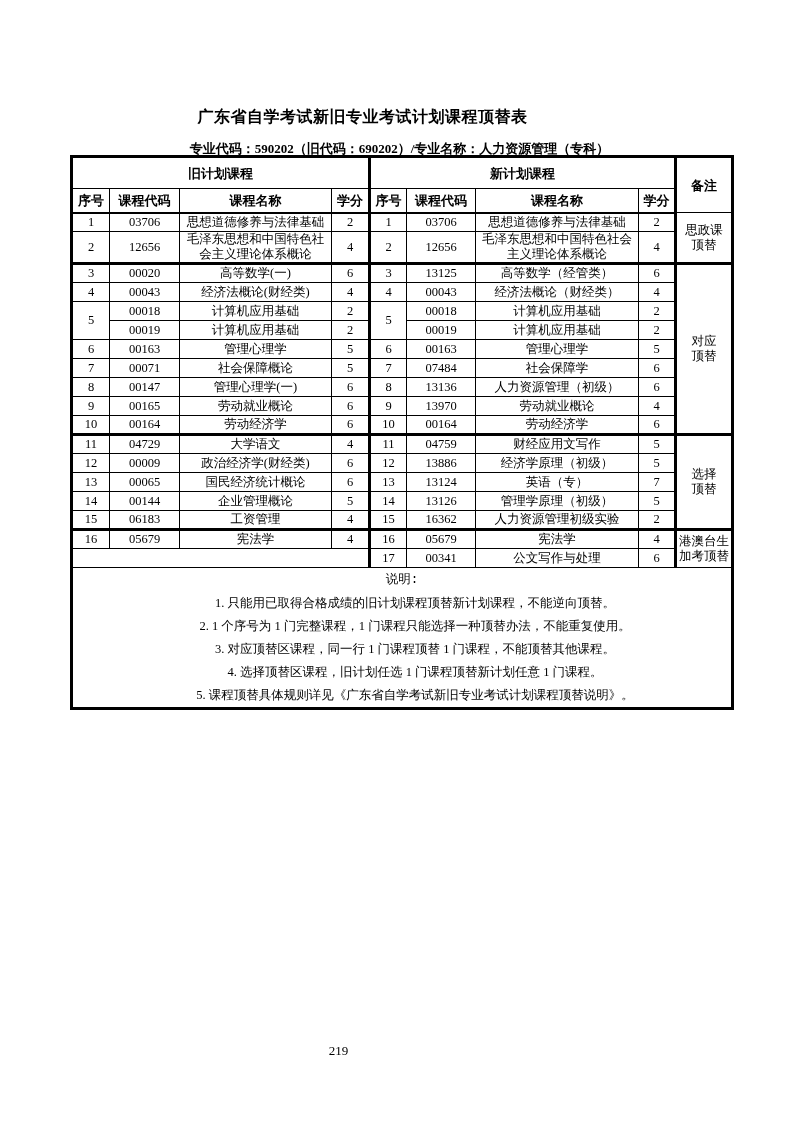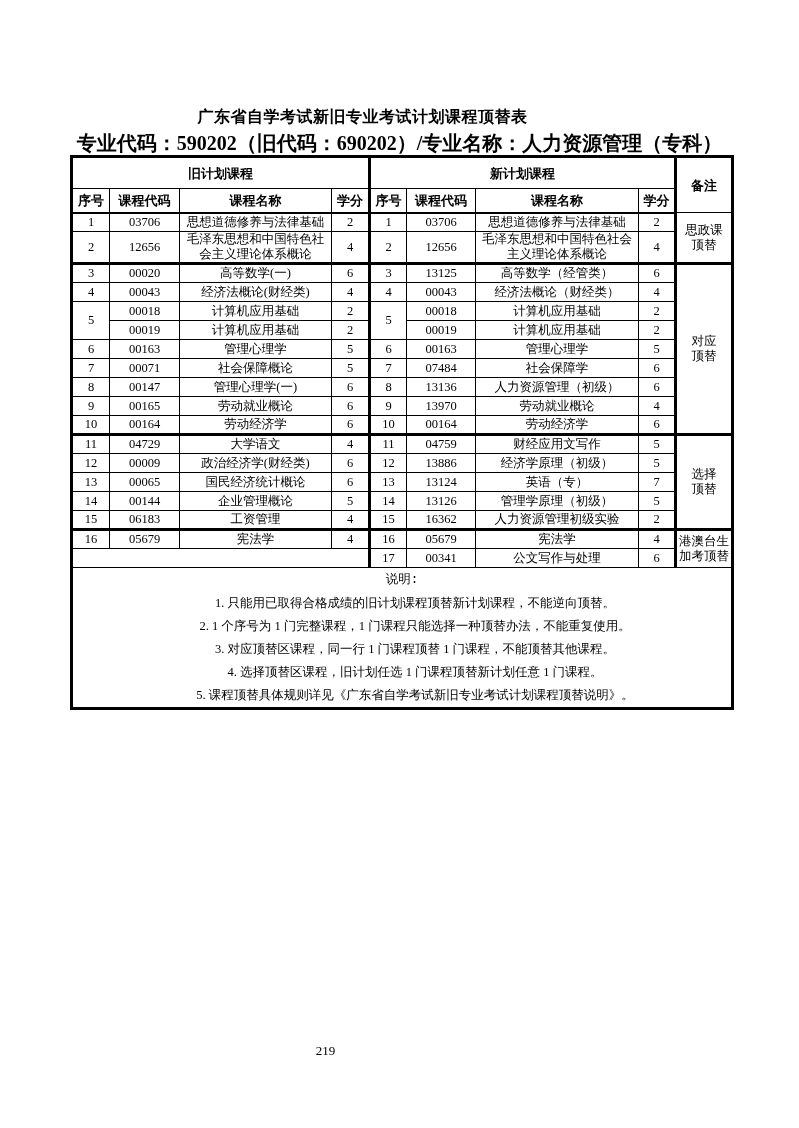--- a/index.html
+++ b/index.html
@@ -20,25 +20,25 @@
     top: 107px;
     left: 0;
     width: 725px;
     text-align: center;
     font-size: 16px;
     font-weight: bold;
     letter-spacing: 0.5px;
   }
   .doc-subtitle {
     position: absolute;
-    top: 130px;
+    top: 140px;
     left: 0;
     width: 799px;
     text-align: center;
-    font-size: 20px;
+    font-size: 13px;
     font-weight: bold;
   }
   table.main-table {
     position: absolute;
     left: 70px;
     top: 155px;
     width: 661px;
     border-collapse: collapse;
     table-layout: fixed;
     border: 3px solid #000;
@@ -71,21 +71,21 @@
     vertical-align: top;
     padding: 4px 6px 0 6px;
     border-top: 2px solid #000;
     font-size: 13px;
   }
   .notes-label { line-height: 24px; font-family: Liberation Mono, monospace; }
   .note-item { margin-left: 26px; line-height: 23px; }
   .page-number {
     position: absolute;
     top: 1043px;
-    left: 0;
+    left: 13px;
     width: 651px;
     text-align: center;
     font-size: 13px;
   }
 </style>
 </head>
 <body>
 
 <div class="doc-title">广东省自学考试新旧专业考试计划课程顶替表</div>
 <div class="doc-subtitle">专业代码：590202（旧代码：690202）/专业名称：人力资源管理（专科）</div>

